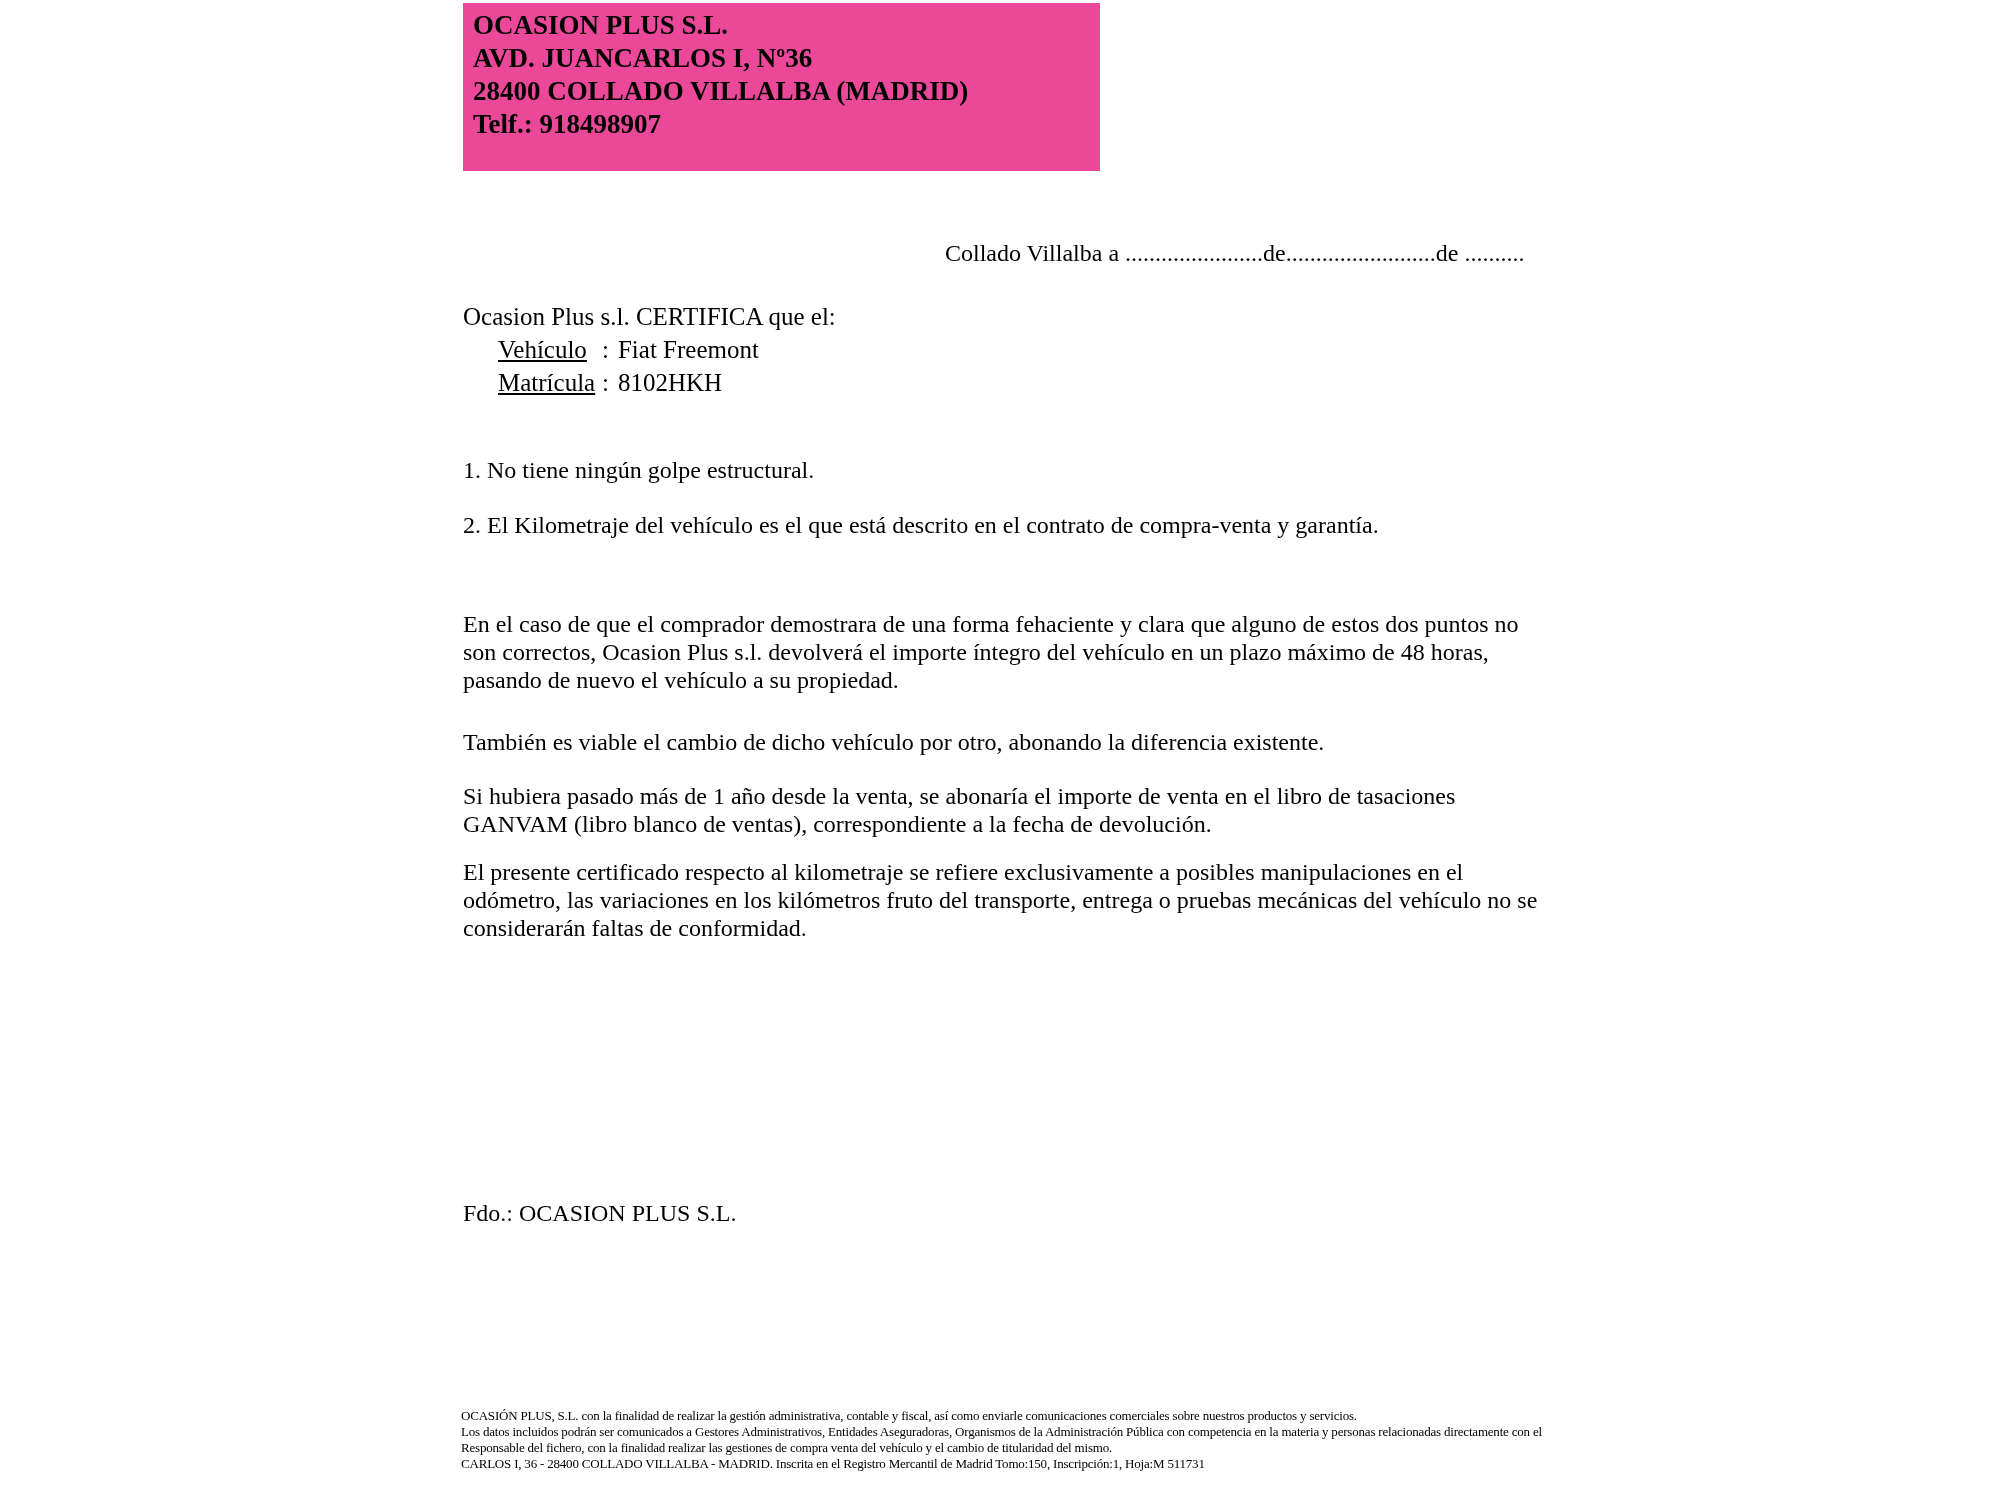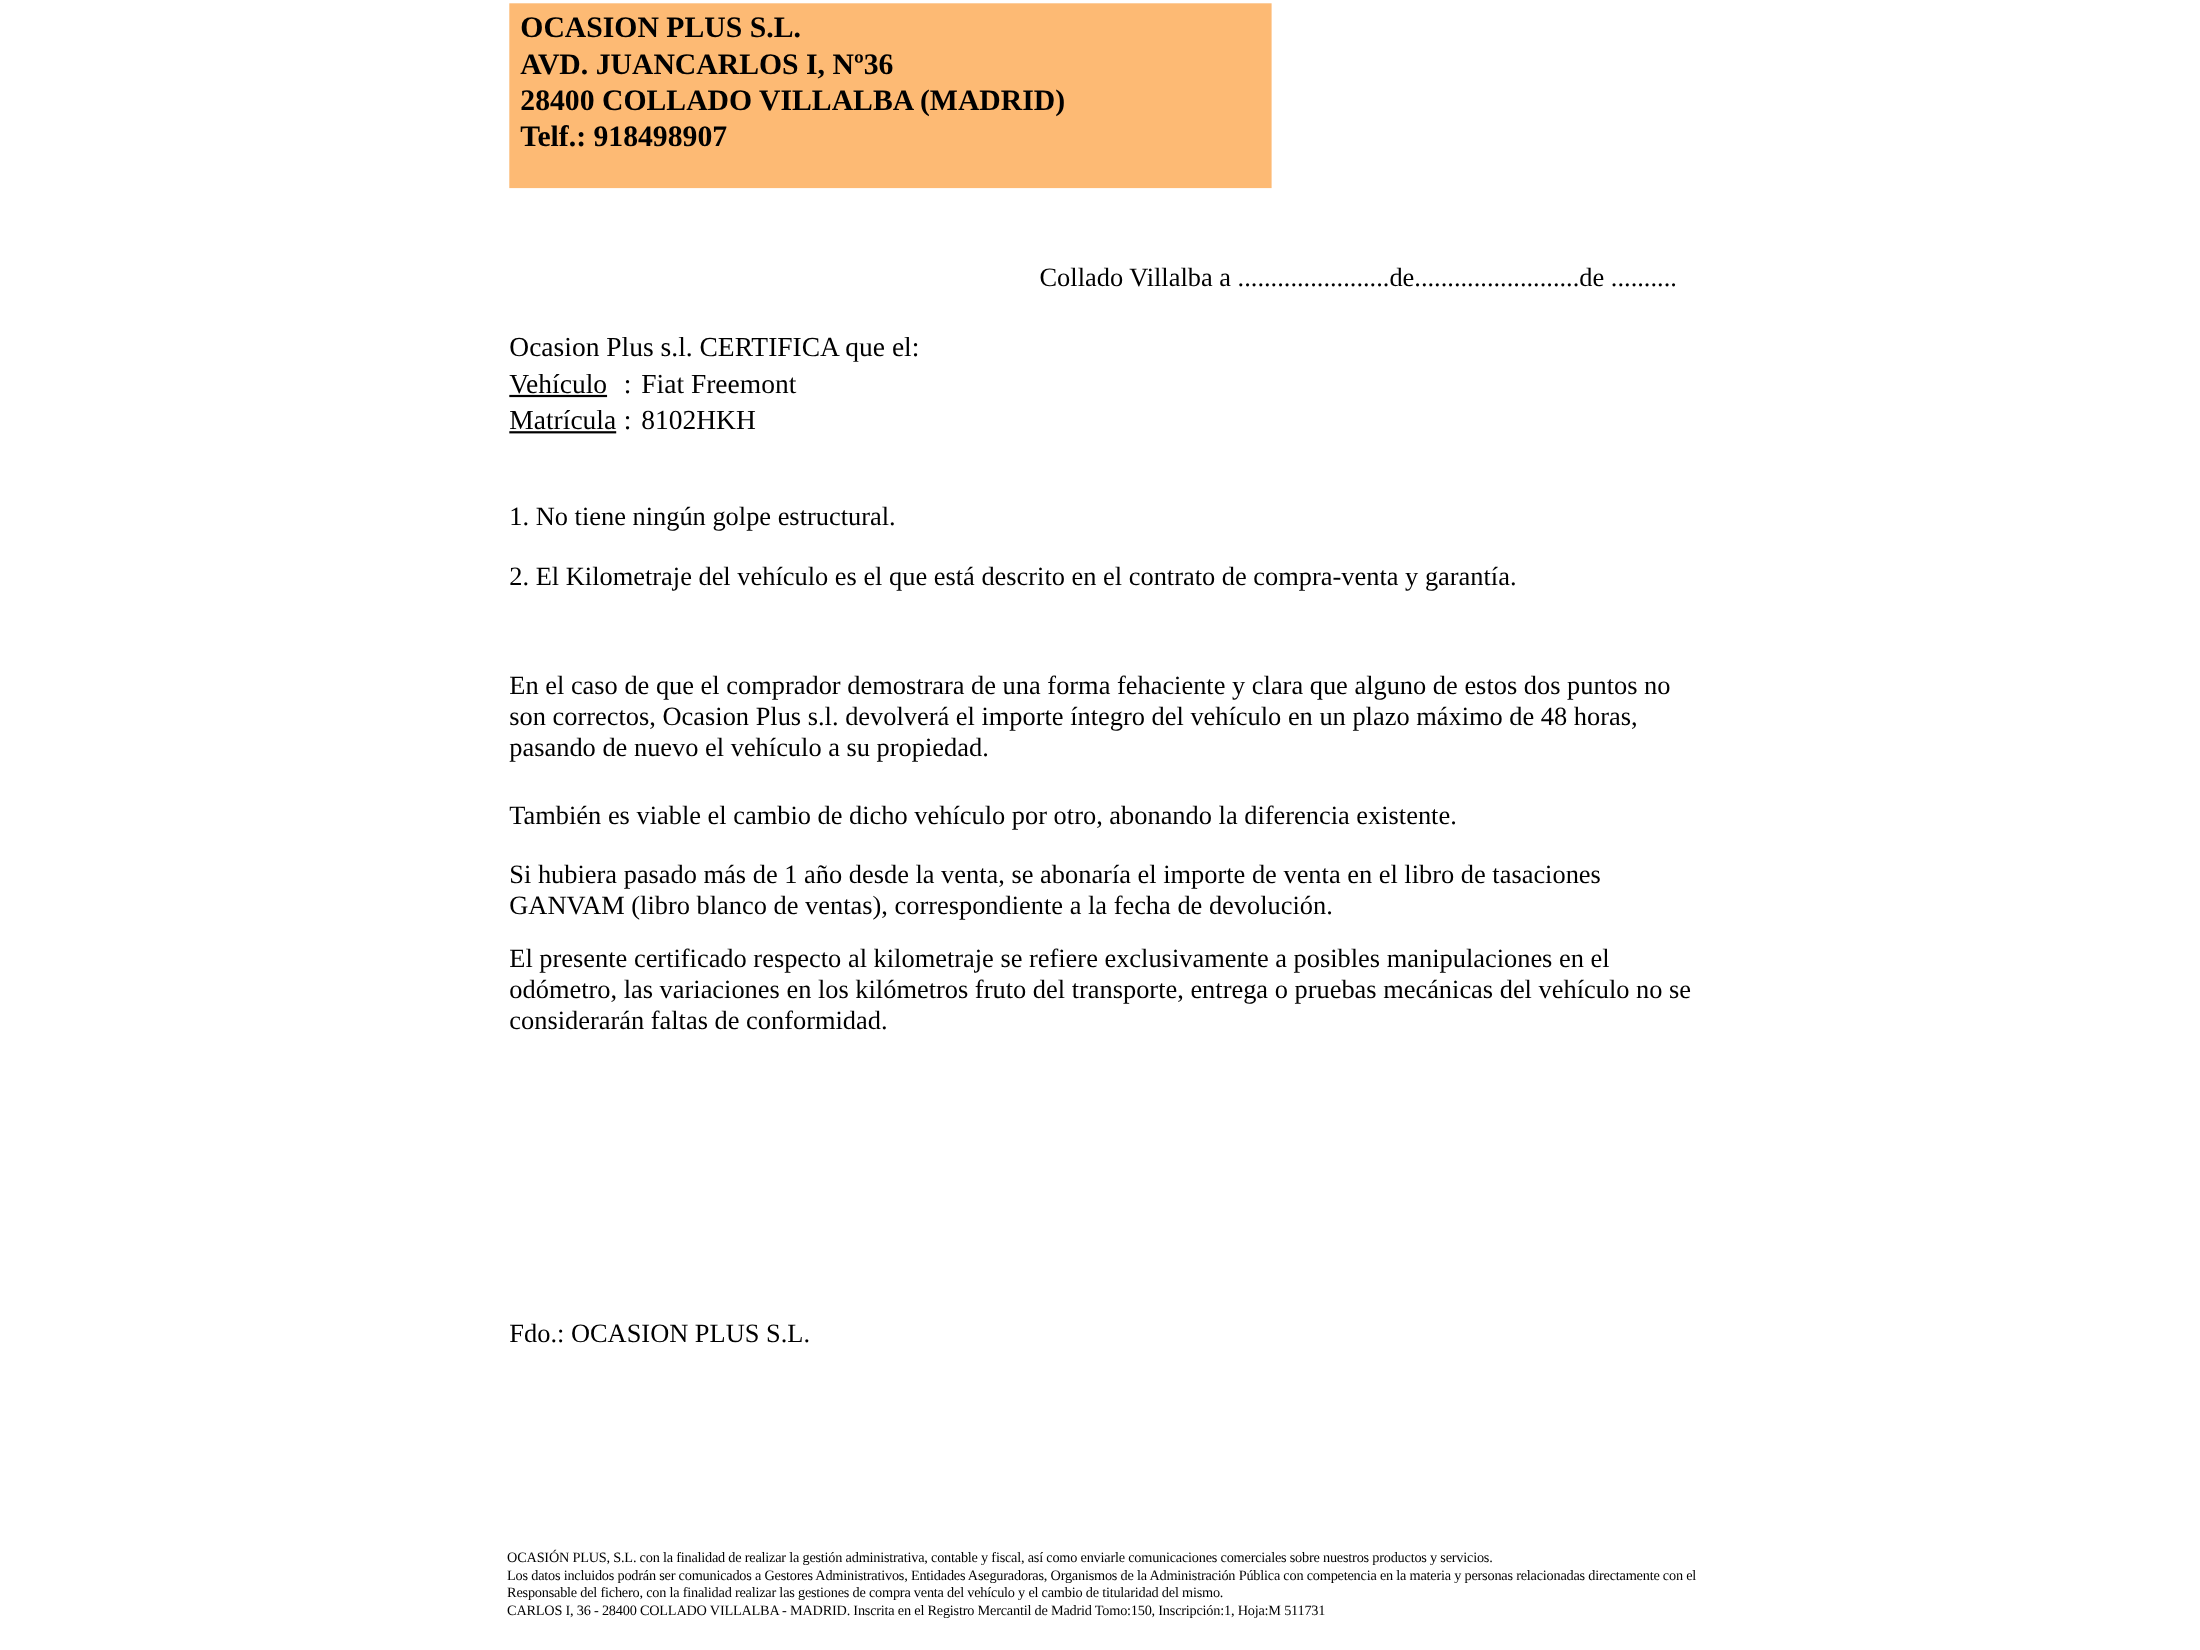--- a/index.html
+++ b/index.html
@@ -14,23 +14,23 @@
     font-family: "Liberation Serif", serif;
     color: #000000;
     overflow: hidden;
   }
 
   
   .letterhead {
     position: absolute;
     left: 463px;
     top: 3px;
-    width: 693px;
+    width: 637px;
     height: 168px;
-    background: #fdba74;
+    background: #ec4899;
     box-sizing: border-box;
     padding: 6px 0 0 10px;
     font-weight: bold;
     font-size: 27px;
     line-height: 33px;
     white-space: nowrap;
   }
 
   .date-line {
     position: absolute;
@@ -44,20 +44,21 @@
     position: absolute;
     left: 463px;
     top: 300px;
     font-size: 25px;
     line-height: 33px;
     white-space: nowrap;
   }
   .cert-label {
     display: inline-block;
     width: 104px;
+    margin-left: 35px;
   }
   .underlined {
     text-decoration: underline;
   }
   .cert-value {
     margin-left: 9px;
   }
 
   .bodytext {
     position: absolute;

